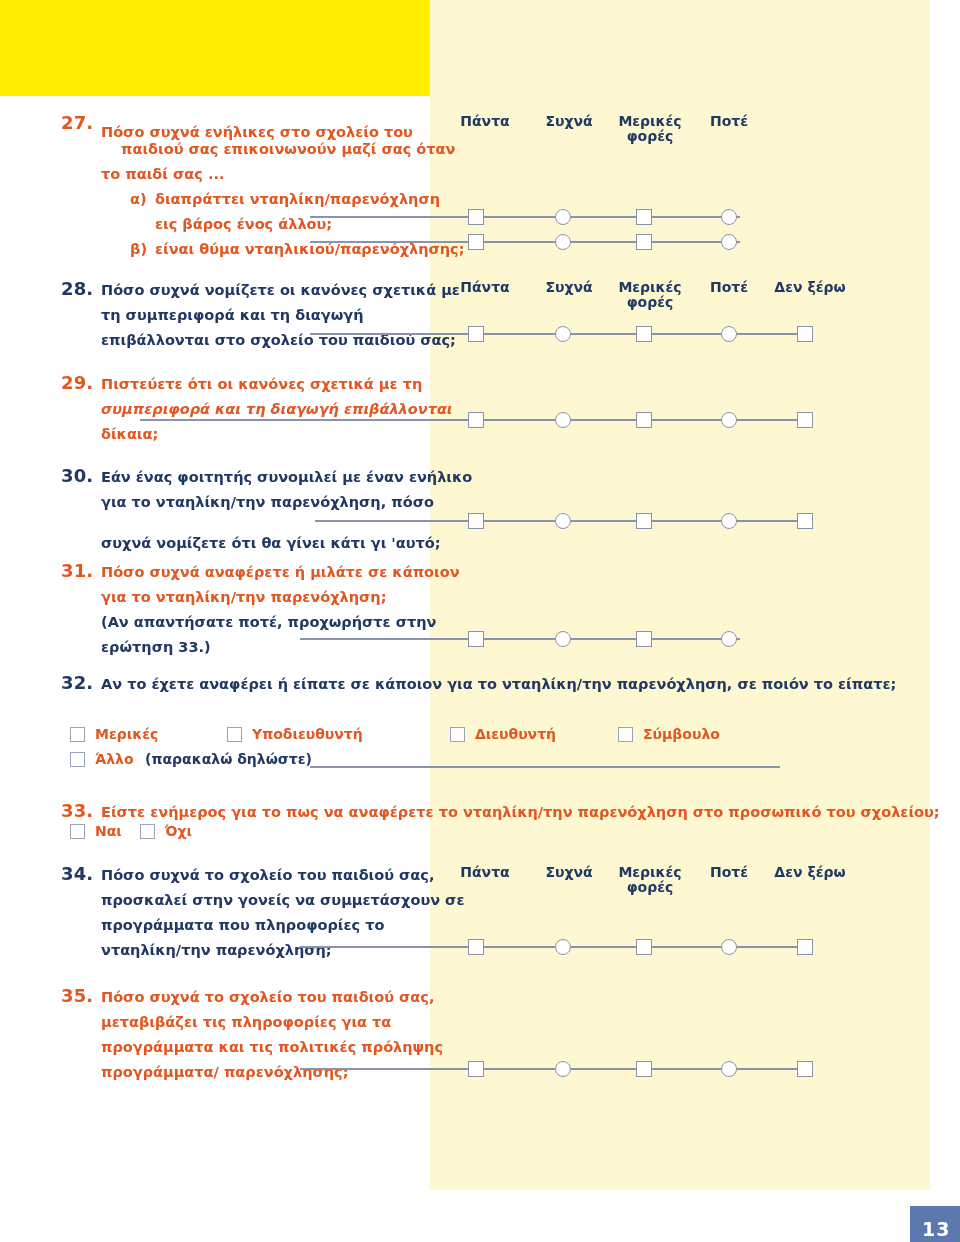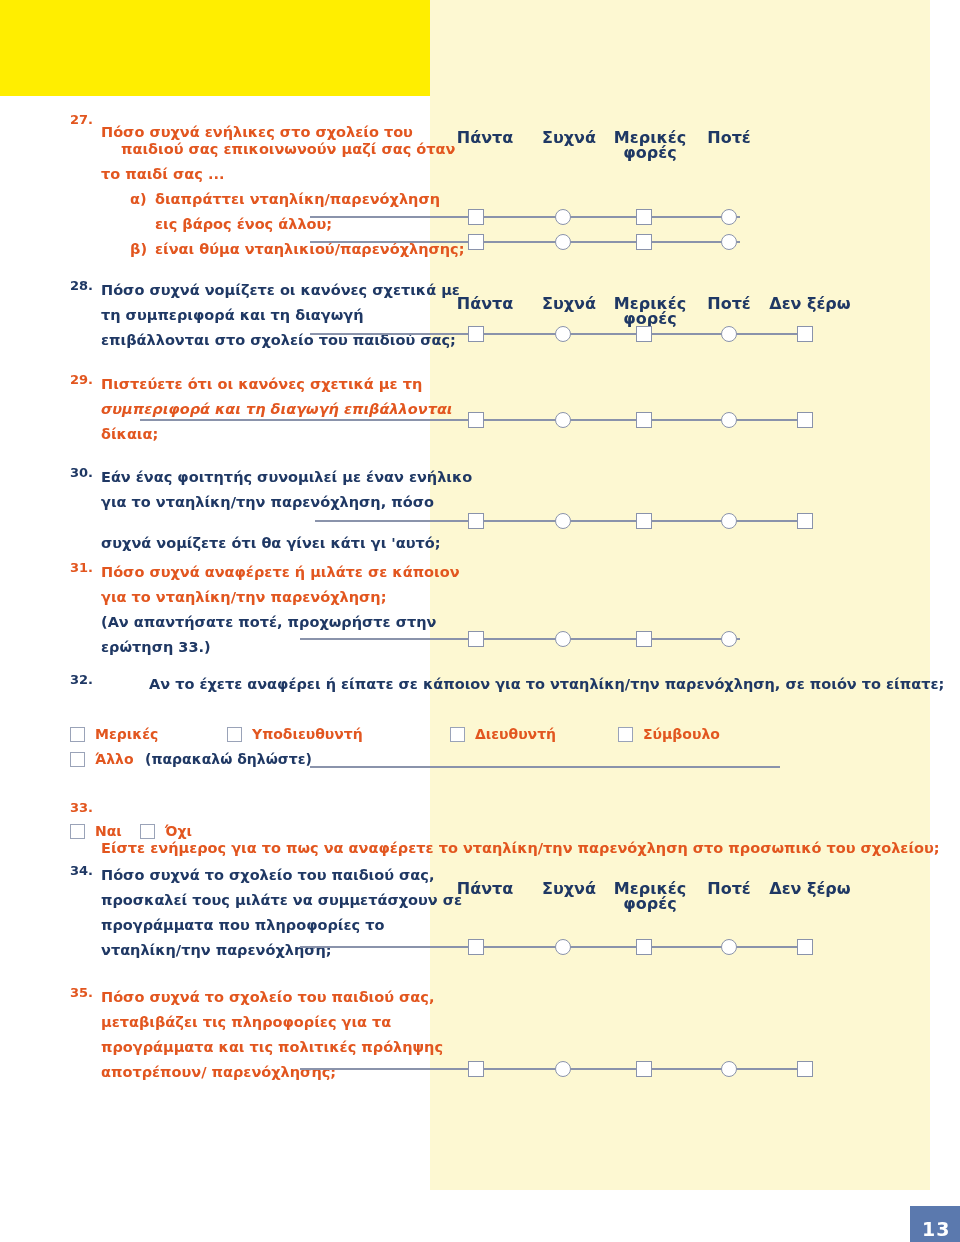--- a/index.html
+++ b/index.html
@@ -31,39 +31,39 @@
   }
 
   
   .sheet{ position:absolute; left:0; top:0; width:960px; height:1242px; }
 
   .q{ position:absolute; }
 
   .qnum{
     position:absolute; left:0; top:0;
     width:38px; text-align:right;
-    font-size:13px; font-weight:bold;
+    font-size:18px; font-weight:bold;
   }
   .qtext{
     position:absolute; left:46px; top:0;
     font-size:14.5px; font-weight:bold; line-height:25px;
     white-space:nowrap;
   }
   .sub{
     position:absolute; font-size:14.5px; font-weight:bold; line-height:25px;
     white-space:nowrap;
   }
   .orange{ color:#e2561f; }
   .navy{ color:#1f3864; }
 
   
   .scale-head{ position:absolute; }
   .scale-head .lbl{
-    position:absolute; top:16px;
-    font-size:16px; font-weight:bold; color:#1f3864;
+    position:absolute; top:0;
+    font-size:14px; font-weight:bold; color:#1f3864;
     text-align:center; line-height:15px;
   }
 
   
   .rail{ position:absolute; height:22px; }
   .rail .line{
     position:absolute; left:0; top:10px; height:1.5px;
     background:#8a93ab;
   }
   .mk{
@@ -209,21 +209,21 @@
   <div class="rail" style="left:300px; top:628px; width:460px;">
     <div class="line" style="width:440px;"></div>
     <div class="mk" style="left:168px;"></div>
     <div class="mk circle" style="left:255px;"></div>
     <div class="mk" style="left:336px;"></div>
     <div class="mk circle" style="left:421px;"></div>
   </div>
 
   <div class="q" style="left:55px; top:672px; width:860px;">
     <div class="qnum navy">32.</div>
-    <div class="qtext navy" style="top:0px;margin-left:48px;">Αν το έχετε αναφέρει ή είπατε σε κάποιον για το νταηλίκη/την παρενόχληση, σε ποιόν το είπατε;</div>
+    <div class="qtext navy" style="top:0px;">Αν το έχετε αναφέρει ή είπατε σε κάποιον για το νταηλίκη/την παρενόχληση, σε ποιόν το είπατε;</div>
   </div>
 
   <div class="chk" style="left:70px;  top:727px;"></div>
   <div class="chklbl orange" style="left:95px;  top:726px;">Μερικές</div>
 
   <div class="chk" style="left:227px; top:727px;"></div>
   <div class="chklbl orange" style="left:252px; top:726px;">Υποδιευθυντή</div>
 
   <div class="chk" style="left:450px; top:727px;"></div>
   <div class="chklbl orange" style="left:475px; top:726px;">Διευθυντή</div>
@@ -231,21 +231,21 @@
   <div class="chk" style="left:618px; top:727px;"></div>
   <div class="chklbl orange" style="left:643px; top:726px;">Σύμβουλο</div>
 
   <div class="chk" style="left:70px;  top:752px;"></div>
   <div class="chklbl orange" style="left:95px;  top:751px;">Άλλο</div>
   <div class="chklbl navy" style="left:145px; top:751px; font-weight:bold;">(παρακαλώ δηλώστε)</div>
   <div class="ruleline" style="left:310px; top:766px; width:470px;"></div>
 
   <div class="q" style="left:55px; top:800px; width:860px;">
     <div class="qnum orange">33.</div>
-    <div class="qtext orange" style="top:0px;margin-top:36px;">Είστε ενήμερος για το πως να αναφέρετε το νταηλίκη/την παρενόχληση στο προσωπικό του σχολείου;</div>
+    <div class="qtext orange" style="top:0px;">Είστε ενήμερος για το πως να αναφέρετε το νταηλίκη/την παρενόχληση στο προσωπικό του σχολείου;</div>
   </div>
 
   <div class="chk" style="left:70px;  top:824px;"></div>
   <div class="chklbl orange" style="left:95px; top:823px;">Ναι</div>
 
   <div class="chk" style="left:140px; top:824px;"></div>
   <div class="chklbl orange" style="left:165px; top:823px;">Όχι</div>
 
   <div class="scale-head" style="left:430px; top:865px; width:520px;">
     <div class="lbl" style="left:20px;  width:70px;">Πάντα</div>
@@ -254,40 +254,40 @@
       <div>Μερικές</div>
       <div>φορές</div>
     </div>
     <div class="lbl" style="left:264px; width:70px;">Ποτέ</div>
     <div class="lbl" style="left:335px; width:90px;">Δεν ξέρω</div>
   </div>
 
   <div class="q" style="left:55px; top:863px; width:430px;">
     <div class="qnum navy">34.</div>
     <div class="qtext navy" style="top:0px;">Πόσο συχνά το σχολείο του παιδιού σας,</div>
-    <div class="qtext navy" style="top:25px;">προσκαλεί τους μιλάτε να συμμετάσχουν σε</div>
+    <div class="qtext navy" style="top:25px;">προσκαλεί στην γονείς να συμμετάσχουν σε</div>
     <div class="qtext navy" style="top:50px;">προγράμματα που πληροφορίες το</div>
     <div class="qtext navy" style="top:75px;">νταηλίκη/την παρενόχληση;</div>
   </div>
 
   <div class="rail" style="left:300px; top:936px; width:545px;">
     <div class="line" style="width:507px;"></div>
     <div class="mk" style="left:168px;"></div>
     <div class="mk circle" style="left:255px;"></div>
     <div class="mk" style="left:336px;"></div>
     <div class="mk circle" style="left:421px;"></div>
     <div class="mk" style="left:497px;"></div>
   </div>
 
   <div class="q" style="left:55px; top:985px; width:430px;">
     <div class="qnum orange">35.</div>
     <div class="qtext orange" style="top:0px;">Πόσο συχνά το σχολείο του παιδιού σας,</div>
     <div class="qtext orange" style="top:25px;">μεταβιβάζει τις πληροφορίες για τα</div>
     <div class="qtext orange" style="top:50px;">προγράμματα και τις πολιτικές πρόληψης</div>
-    <div class="qtext orange" style="top:75px;">αποτρέπουν/ παρενόχλησης;</div>
+    <div class="qtext orange" style="top:75px;">προγράμματα/ παρενόχλησης;</div>
   </div>
 
   <div class="rail" style="left:300px; top:1058px; width:545px;">
     <div class="line" style="width:507px;"></div>
     <div class="mk" style="left:168px;"></div>
     <div class="mk circle" style="left:255px;"></div>
     <div class="mk" style="left:336px;"></div>
     <div class="mk circle" style="left:421px;"></div>
     <div class="mk" style="left:497px;"></div>
   </div>

